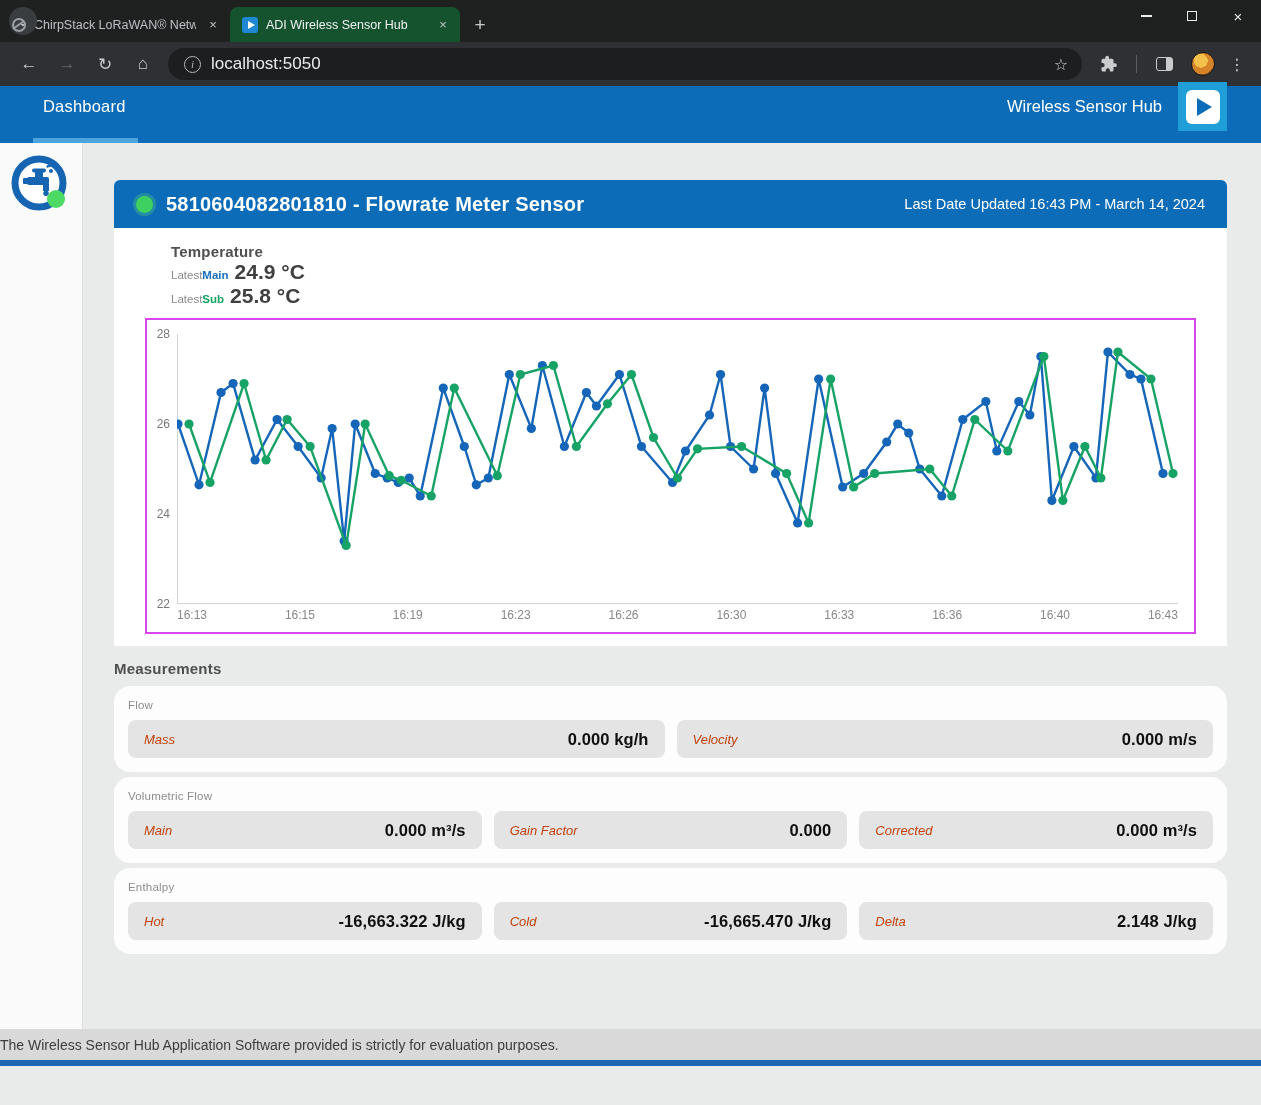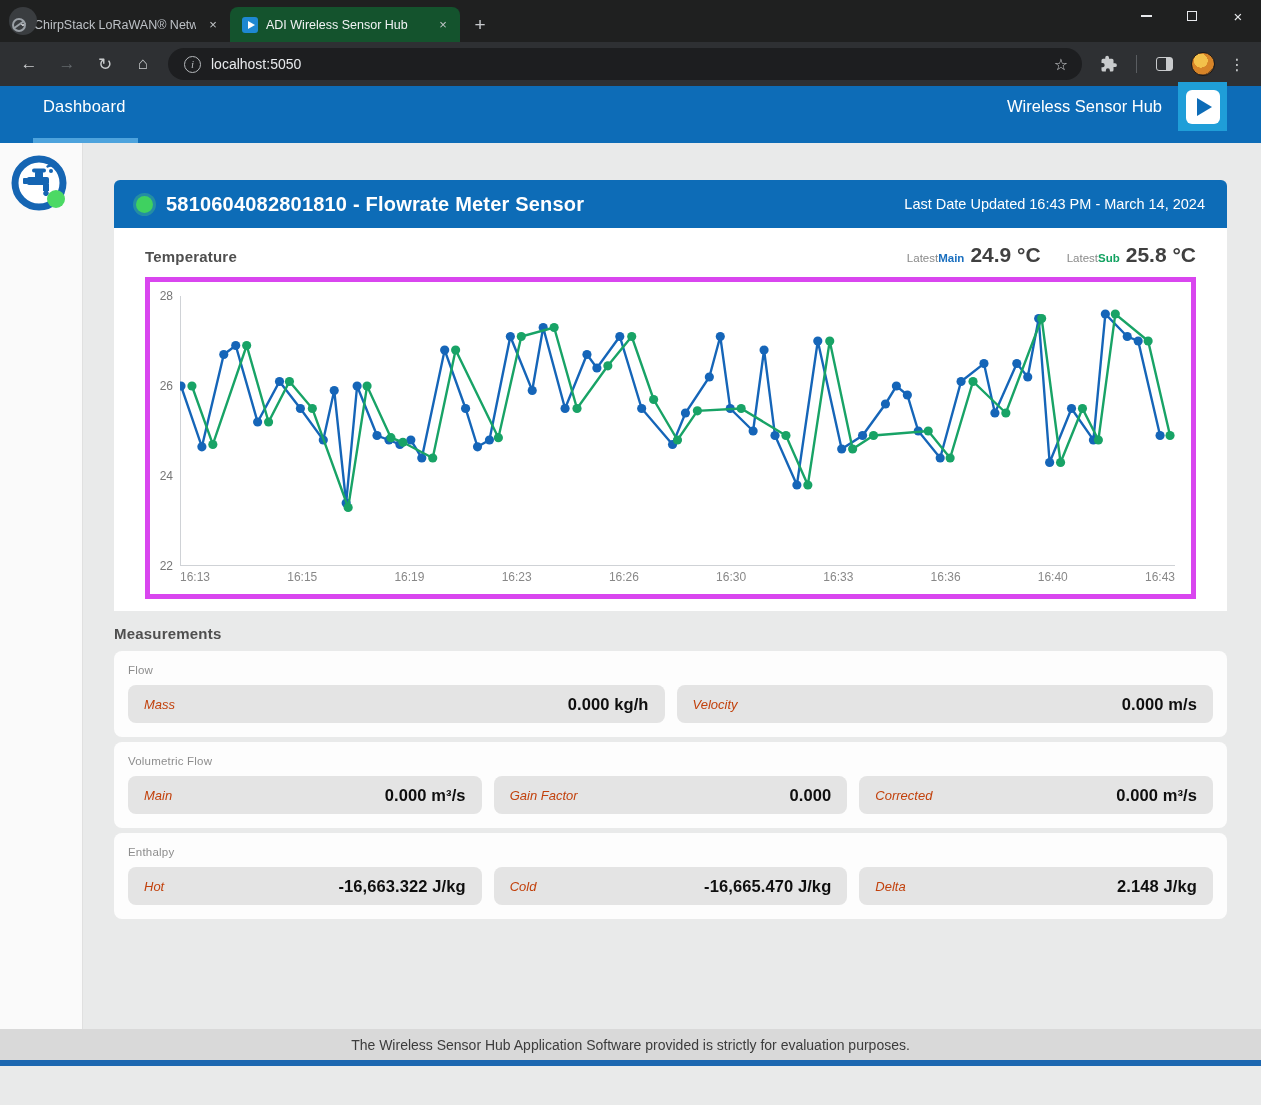--- a/index.html
+++ b/index.html
@@ -36,21 +36,21 @@
 
   .toolbar { height:44px; background:#2e3033; display:flex; align-items:center; padding:0 10px; }
   .nav-ic { width:30px; height:30px; display:flex; align-items:center; justify-content:center;
     font-size:17px; color:#c9cbcd; border-radius:50%; margin:0 4px; cursor:pointer; }
   .nav-ic.disabled { color:#64686c; }
   .addr { flex:1; height:32px; background:#1d1e20; border-radius:16px; margin:0 8px 0 6px;
     display:flex; align-items:center; padding:0 12px; }
   .addr .info { width:17px; height:17px; border:1.4px solid #b6b9bc; border-radius:50%;
     color:#b6b9bc; font-size:11px; font-family:"Liberation Serif",serif; font-style:italic;
     display:flex; align-items:center; justify-content:center; margin:0 10px 0 4px; flex:0 0 auto; }
-  .addr .url { color:#e8eaed; font-size:14px; flex:1; }
+  .addr .url { color:#e8eaed; font-size:17px; flex:1; }
   .addr .star { color:#c9cbcd; font-size:16px; padding:0 2px; cursor:pointer; }
   .puzzle-ic { width:18px; height:18px; }
   .sep { width:1px; height:18px; background:#5a5d61; margin:0 8px; }
   .panel-ic { width:17px; height:14px; border:1.5px solid #c9cbcd; border-radius:3px; position:relative; }
   .panel-ic::after { content:""; position:absolute; right:0; top:0; width:6px; height:100%; background:#c9cbcd; }
   .avatar { width:24px; height:24px; border-radius:50%; margin:0 8px;
     background:radial-gradient(circle at 40% 35%, #f3c14b 0 35%, #d78428 36% 70%, #8a5520 71%);
     border:1px solid #17181a; cursor:pointer; }
   .kebab { color:#c9cbcd; font-size:16px; padding:0 6px; cursor:pointer; }
 
@@ -75,51 +75,51 @@
   .main { flex:1; overflow:hidden; }
   .device-card { margin:37px 34px 0 31px; }
   .card-header { height:48px; background:#0d6cb7; border-radius:6px 6px 0 0; display:flex;
     align-items:center; padding:0 22px; }
   .status-dot { width:17px; height:17px; border-radius:50%; background:#3fd160;
     box-shadow:0 0 0 3px rgba(90,220,120,0.30); margin-right:13px; flex:0 0 auto; }
   .card-title { color:#fff; font-size:20px; font-weight:bold; letter-spacing:0.2px; flex:1; }
   .card-updated { color:#fff; font-size:14.5px; }
 
   .temp-section { background:#fff; padding:15px 31px 12px; }
-  .temp-titlerow { display:flex; align-items:baseline; margin-bottom:10px; }
+  .temp-titlerow { display:flex; align-items:baseline; margin-bottom:10px;flex-direction:column; }
   .sec-title { font-size:15px; font-weight:bold; color:#4f4f4f; letter-spacing:0.2px; flex:1; }
   .latest { display:flex; align-items:baseline; margin-left:26px; }
   .latest .lab { font-size:11.5px; color:#8a8a8a; }
   .latest .who { font-size:11.5px; font-weight:bold; }
   .latest .who.main { color:#1a6fbf; }
   .latest .who.sub { color:#12a261; }
   .latest .val { font-size:21px; font-weight:bold; color:#404040; margin-left:6px; }
 
-  .chart-box { border:5px solid #d946ef; padding:14px 16px 6px 0; }
+  .chart-box { border:2px solid #d946ef; padding:14px 16px 6px 0; }
   .chart-grid { display:grid; grid-template-columns:30px 1fr; }
   .yaxis { position:relative; height:270px; font-size:12px; color:#777; }
   .ytick { position:absolute; right:7px; transform:translateY(-50%); }
   .plot-wrap svg { display:block; width:100%; height:270px; }
   .xaxis { display:flex; justify-content:space-between; margin-top:4px; height:18px;
     font-size:12px; color:#888; }
 
   .meas-wrap { margin-top:14px; }
   .meas-wrap .sec-title { display:block; margin-bottom:9px; }
-  .meas-card { background:#fdfdfd; border-radius:8px; padding:13px 14px 14px; margin-bottom:5px; }
+  .meas-card { background:#fdfdfd; border-radius:16px; padding:13px 14px 14px; margin-bottom:5px; }
   .meas-label { font-size:11.5px; color:#8d8d8d; letter-spacing:0.2px; }
   .pill-row { display:grid; gap:12px; margin-top:9px; }
   .cols-2 { grid-template-columns:1fr 1fr; }
   .cols-3 { grid-template-columns:1fr 1fr 1fr; }
   .pill { background:#e4e4e4; border-radius:8px; height:38px; display:flex; align-items:center;
     padding:0 16px; }
   .pill .pname { font-size:13px; color:#c2410c; flex:1;font-style:italic; }
   .pill .pval { font-size:16.5px; font-weight:bold; color:#0f0f0f; letter-spacing:0.1px; }
 
   
-  .footer { height:31px; background:#d9d9d9; display:flex; align-items:center; justify-content:center;
+  .footer { height:31px; background:#d9d9d9; display:flex; align-items:center; justify-content:flex-start;
     font-size:14px; color:#3c3c3c; }
   .footer-bar { height:6px; background:#1c67b0; }
 </style>
 </head>
 <body>
 
 <div class="tabstrip">
   <div class="tab-search">
     <span>⌄</span>
   </div>

